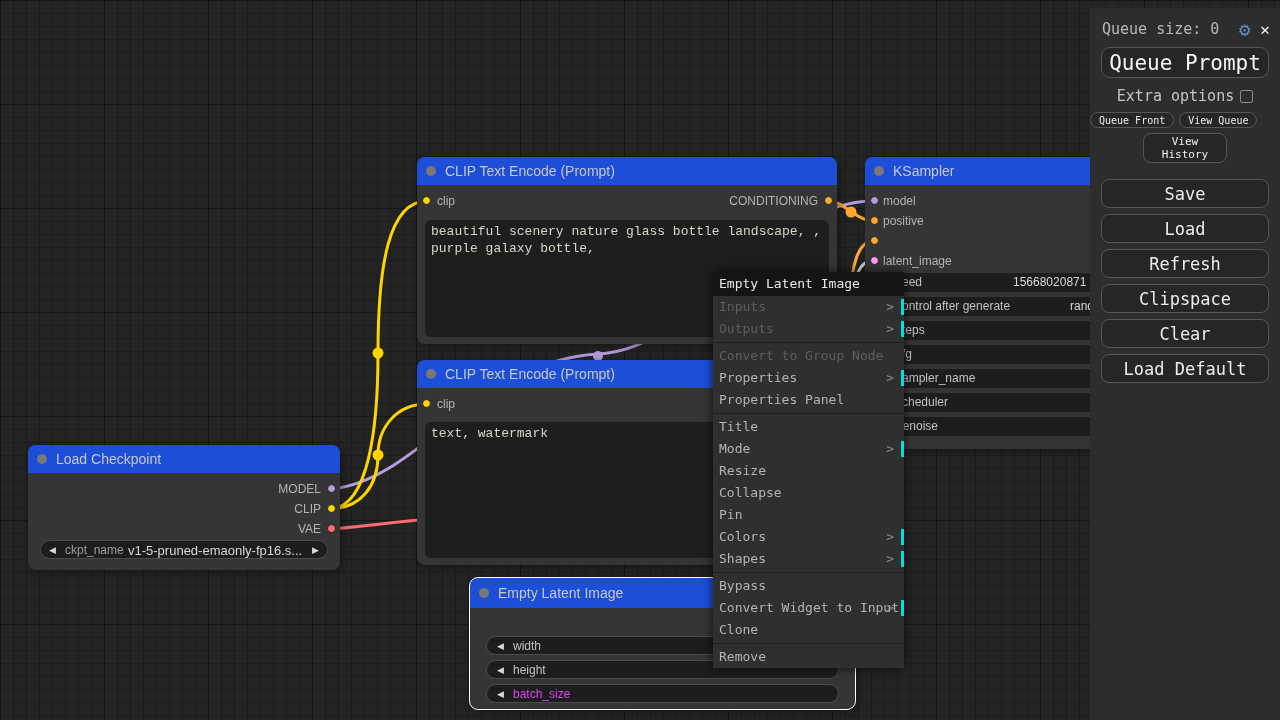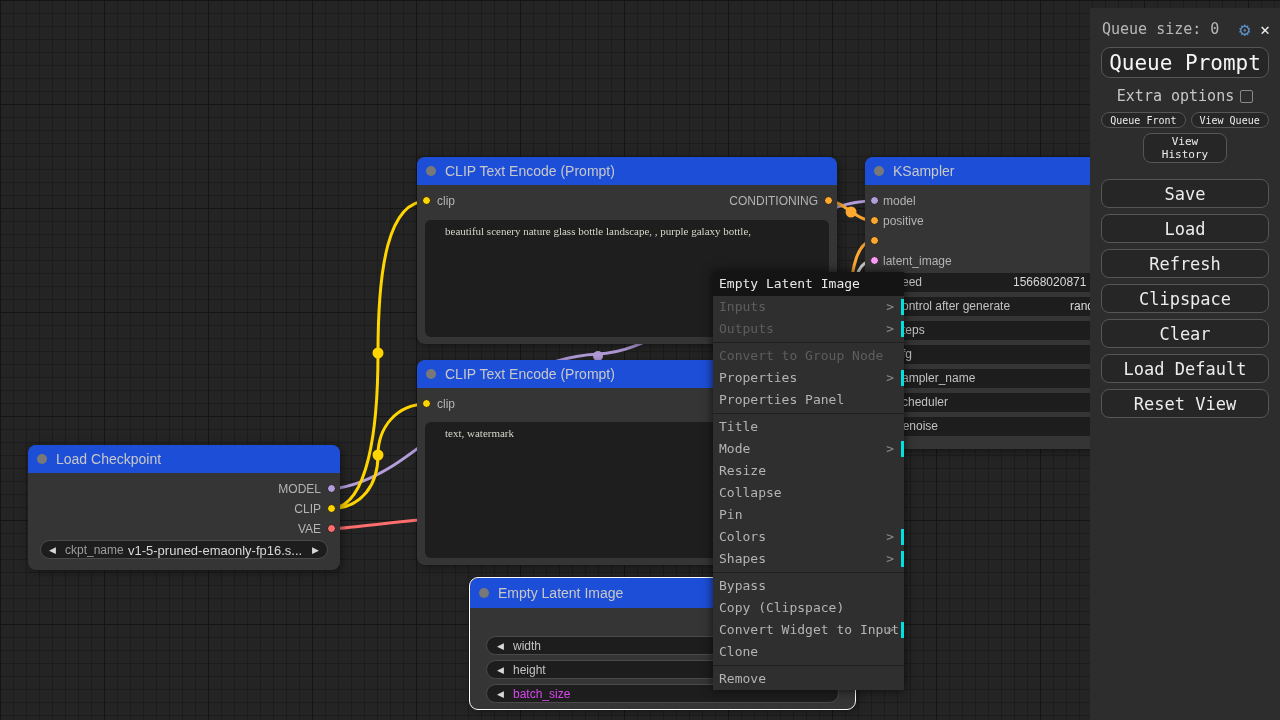--- a/index.html
+++ b/index.html
@@ -27,22 +27,22 @@
   .node.selected { outline:1px solid #ffffff; z-index:3; }
   .node-title { height:28px; background:#1d4ed8; border-radius:8px 8px 0 0;
                 display:flex; align-items:center; padding-left:9px;
                 color:#c8c8c8; font-size:14px; }
   .title-dot { width:10px; height:10px; border-radius:50%; background:#787878;
                margin-right:9px; flex:0 0 auto; }
   .port-dot { position:absolute; width:9px; height:9px; border-radius:50%;
               border:1px solid #1d1d1d; }
   .port-label { position:absolute; font-size:12px; color:#b3b3b3; line-height:12px; }
   .node-text { position:absolute; background:#1e1e1e; border-radius:6px;
-               color:#d6d6c8; font-family:Liberation Serif, serif;
-               font-size:11px; line-height:1.3; padding:4px 20px;
+               color:#d6d6c8; font-family:Liberation Mono, monospace;
+               font-size:13px; line-height:1.3; padding:4px 6px;
                white-space:pre-wrap; word-break:break-word; }
   .pill { position:absolute; height:19px; background:#1d1d1d; border-radius:10px; }
   .pill .arrow { position:absolute; top:3px; font-size:9px; color:#d8d8d8; line-height:13px; }
   .pill .wlabel { position:absolute; top:3px; font-size:12px; color:#9d9d9d; line-height:13px; white-space:nowrap; }
   .pill .wvalue { position:absolute; top:3px; font-size:12px; color:#d8d8d8; line-height:13px; white-space:nowrap; }
 
   
   #ctxmenu { position:absolute; left:713px; top:272px; width:191px; z-index:5;
              background:#2f2f2f; box-shadow:0 0 10px rgba(0,0,0,.7);
              font-family:"DejaVu Sans Mono", monospace; font-size:13px; }
@@ -65,21 +65,21 @@
   #sidebar .gear { font-size:19px; color:#5B8CBE; margin-right:10px; cursor:pointer; }
   #sidebar .close { font-size:16px; color:#f2f2f2; font-weight:bold; cursor:pointer; }
   .sbtn { display:block; background:#262626; border:1px solid #565656; color:#ececec;
           border-radius:8px; font-family:"DejaVu Sans Mono", monospace; cursor:pointer; }
   #queue-prompt { width:168px; height:31px; margin:7px auto 0; font-size:21px;
                   border-radius:9px; color:#f5f5f5; }
   #extra-row { display:flex; align-items:center; justify-content:center; margin-top:9px; }
   #extra-row .xlabel { font-size:15px; color:#c6c6c6; }
   #extra-row .chk { width:13px; height:13px; border:1px solid #8a8a8a; border-radius:2px;
                     margin-left:6px; cursor:pointer; }
-  #small-row { display:flex; justify-content:center; gap:5px; margin-top:7px; }
+  #small-row { display:flex; gap:5px; margin-top:7px; }
   #small-row .sbtn { font-size:10px; height:16px; line-height:13px; padding:0 8px; }
   #view-history { width:84px; height:30px; margin:5px auto 0; font-size:11px; line-height:13px;
                   padding:1px 12px; white-space:normal; }
   .bigbtn { width:168px; height:29px; margin:6px auto 0; font-size:17px; }
 </style>
 </head>
 <body>
 
 <div id="canvas"></div>
 
@@ -214,21 +214,20 @@
   <div class="sep"></div>
   <div class="item"><span>Title</span></div>
   <div class="item"><span>Mode</span><span class="sub">&gt;</span><span class="subbar"></span></div>
   <div class="item"><span>Resize</span></div>
   <div class="item"><span>Collapse</span></div>
   <div class="item"><span>Pin</span></div>
   <div class="item"><span>Colors</span><span class="sub">&gt;</span><span class="subbar"></span></div>
   <div class="item"><span>Shapes</span><span class="sub">&gt;</span><span class="subbar"></span></div>
   <div class="sep"></div>
   <div class="item"><span>Bypass</span></div>
-  <div class="item"><span>Copy (Clipspace)</span></div>
   <div class="item"><span>Convert Widget to Input</span><span class="sub">&gt;</span><span class="subbar"></span></div>
   <div class="item"><span>Clone</span></div>
   <div class="sep"></div>
   <div class="item"><span>Remove</span></div>
 </div>
 
 <div id="sidebar">
   <div class="qrow">
     <span class="qlabel">Queue size: 0</span>
     <span class="gear">⚙</span>
@@ -243,14 +242,13 @@
     <button class="sbtn">Queue Front</button>
     <button class="sbtn">View Queue</button>
   </div>
   <button class="sbtn" id="view-history">View History</button>
   <button class="sbtn bigbtn" style="margin-top:16px;">Save</button>
   <button class="sbtn bigbtn">Load</button>
   <button class="sbtn bigbtn">Refresh</button>
   <button class="sbtn bigbtn">Clipspace</button>
   <button class="sbtn bigbtn">Clear</button>
   <button class="sbtn bigbtn">Load Default</button>
-  <button class="sbtn bigbtn">Reset View</button>
 </div>
 
 </body></html>

